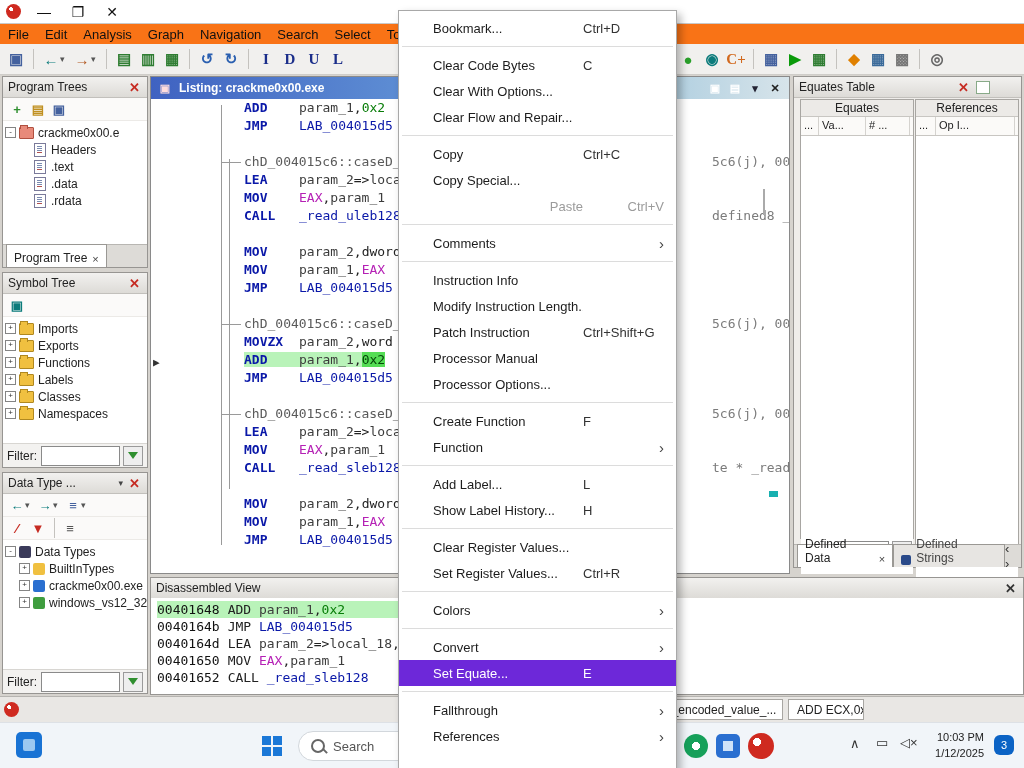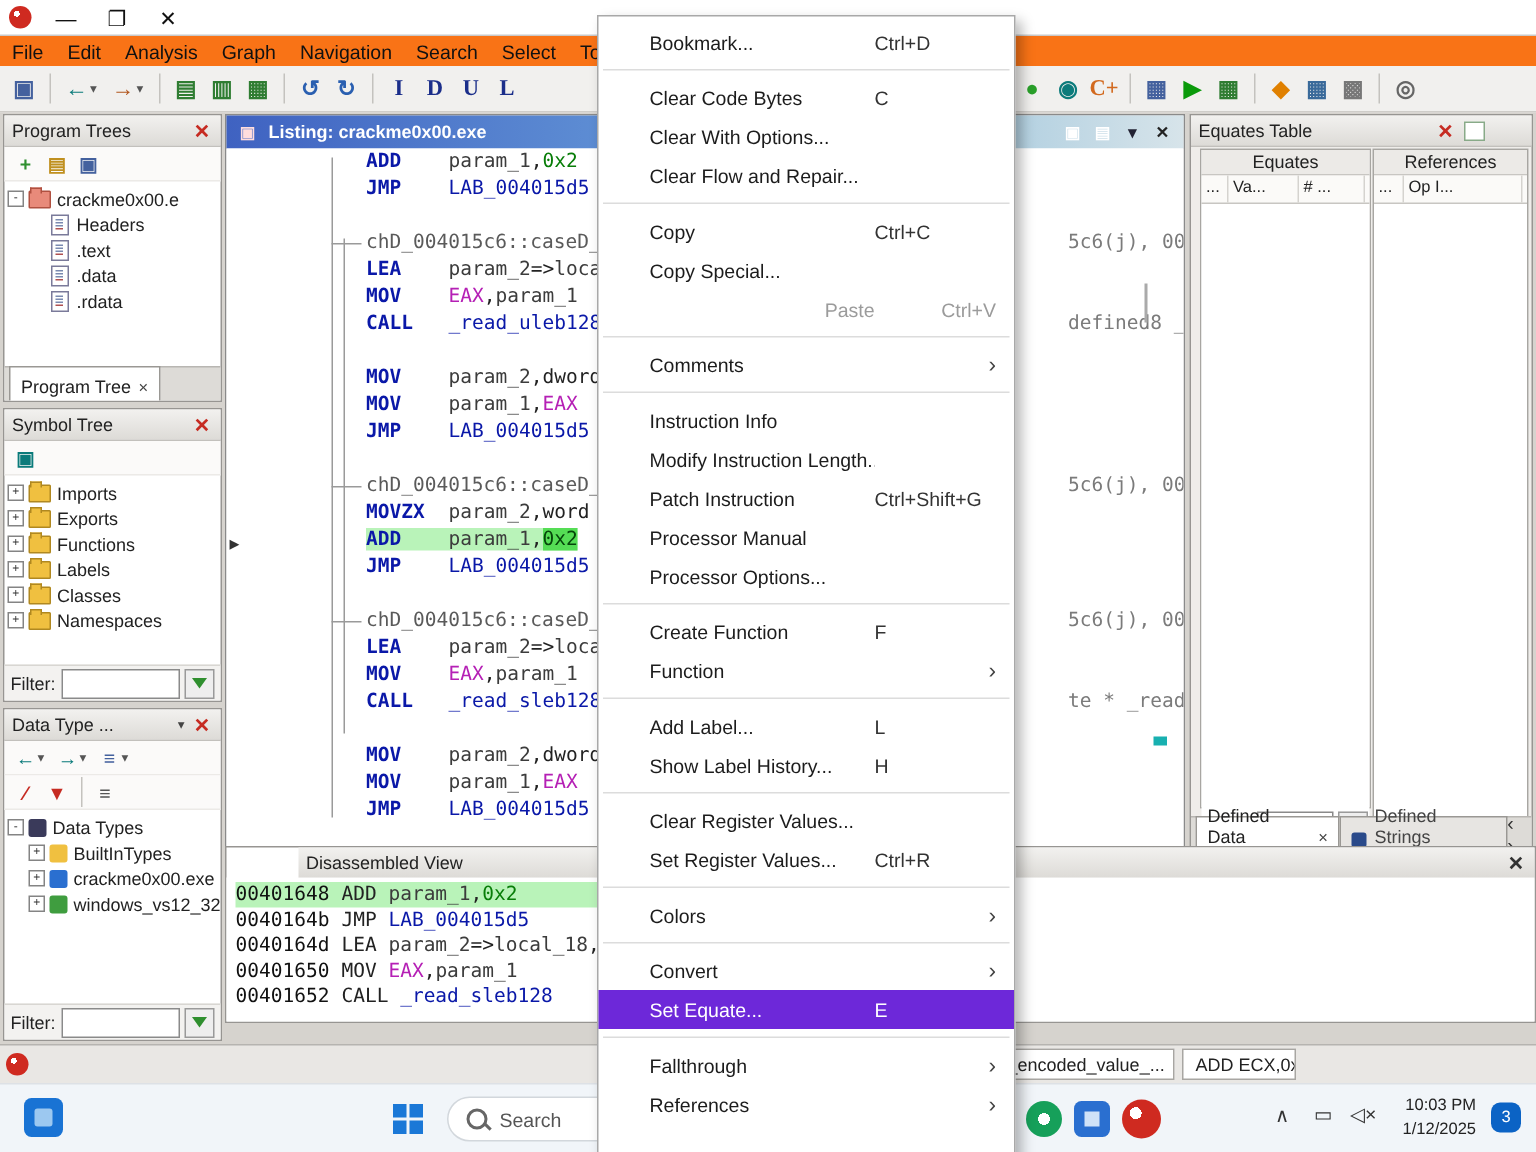--- a/index.html
+++ b/index.html
@@ -65,21 +65,21 @@
   .ls-ins{padding-left:93px;}
   .ls-mn{display:inline-block;width:55px;color:#0a18a8;font-weight:bold;}
   .tk-pln{color:#222;} .tk-var{color:#3c3c3c;} .tk-reg{color:#b520b5;} .tk-num{color:#087d08;}
   .tk-lab,.tk-fn{color:#0a18a8;}
   .tk-numhl{color:#05460a;background:#55dd55;}
   .ls-lbl{padding-left:93px;color:#5a5a5a;}
   .ls-right{position:absolute;left:526px;top:0;color:#7b7b7b;padding-left:35px;}
   .hl-chunk{background:#b9f3b9;}
   .cursor-arrow{position:absolute;left:2px;color:#333;font-size:11px;}
   
-  #disasm{left:150px;top:564px;width:874px;height:118px;padding-left:48px;}
+  #disasm{left:150px;top:577px;width:874px;height:118px;}
   #disasm-body{position:absolute;left:0;top:20px;right:0;bottom:0;background:#fff;
      font-family:"DejaVu Sans Mono",monospace;font-size:13px;padding:3px 0 0 6px;}
   .da-row{height:17px;line-height:17px;white-space:nowrap;}
   .da-row.hl{background:#b9f3b9;width:500px;}
   .da-addr{color:#111;margin-right:8px;}
   
   #equates{left:793px;top:76px;width:229px;height:492px;background:#efedea;}
   .eq-sub{position:absolute;top:22px;background:#fff;border:1px solid #a8a6a2;}
   #eq-left{left:6px;width:112px;height:438px;}
   #eq-right{left:121px;width:102px;height:467px;}

